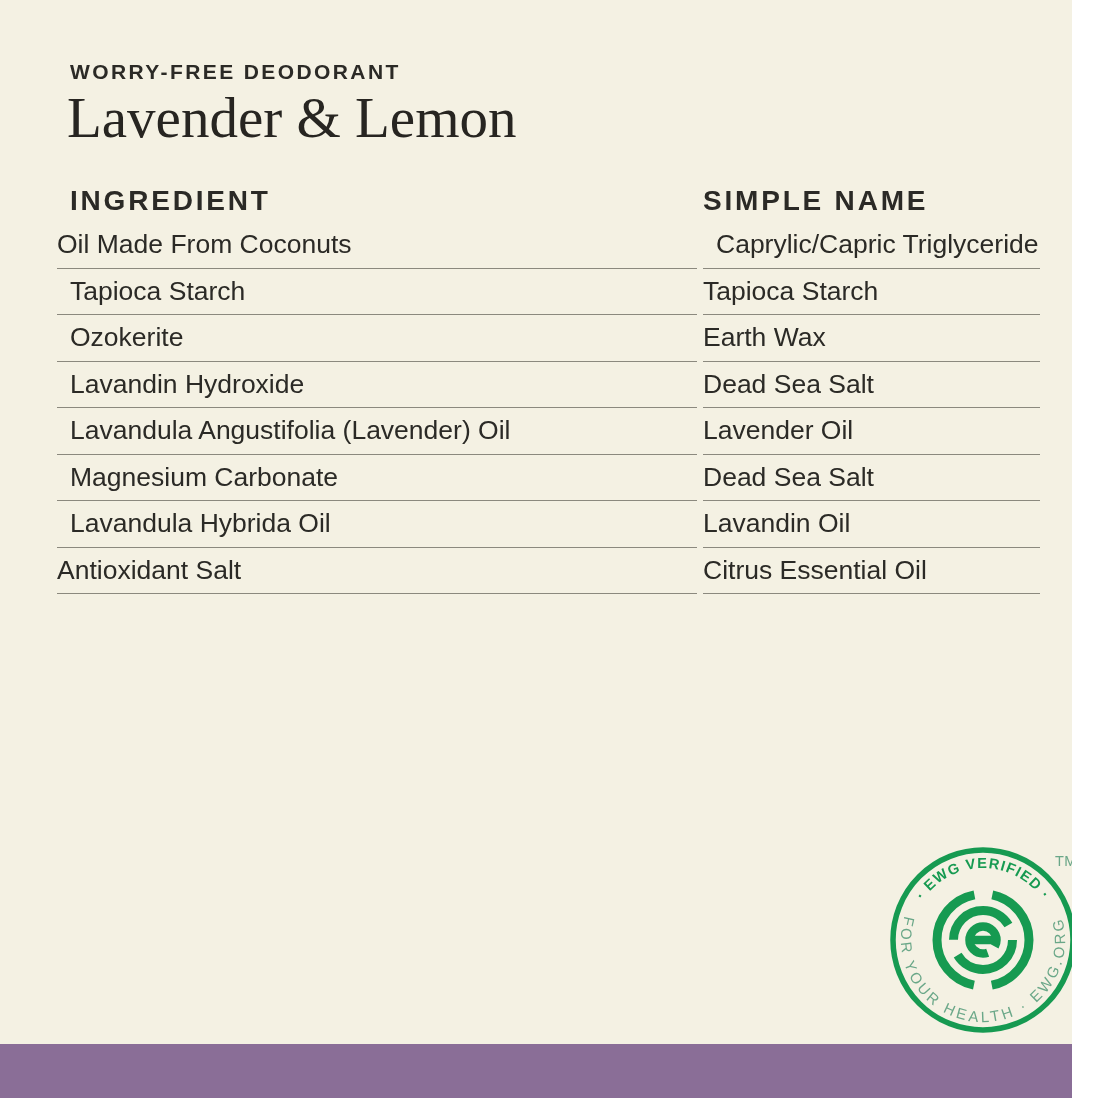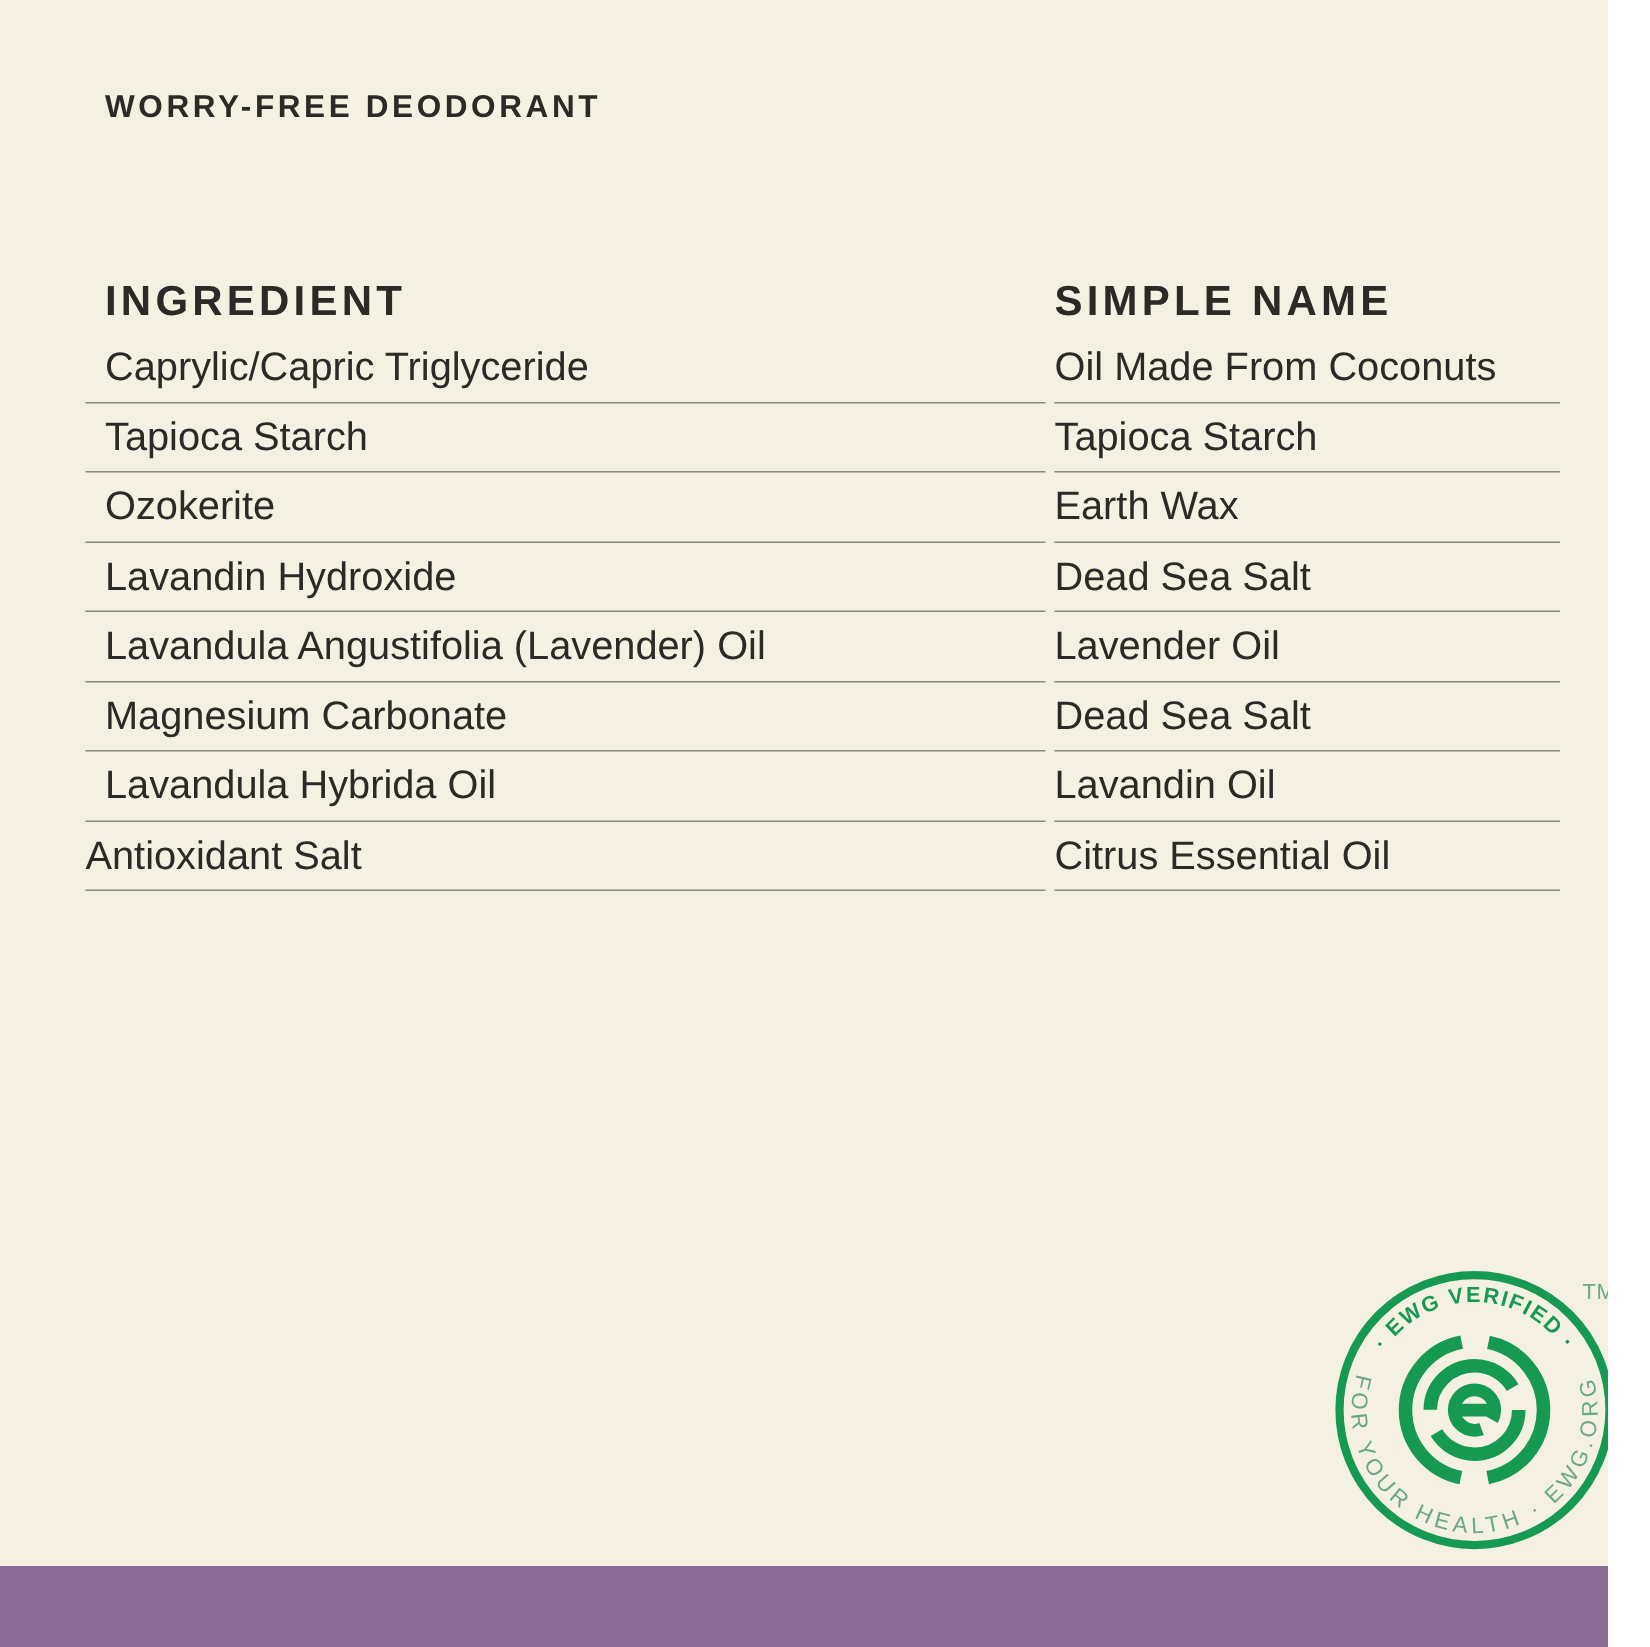--- a/index.html
+++ b/index.html
@@ -75,27 +75,28 @@
   .badge .tm{
     fill:var(--green-light);font-size:14.5px;font-weight:400;letter-spacing:0.5px;
   }
 </style>
 </head>
 <body>
 
 <div class="page">
 
   <div class="eyebrow">WORRY-FREE DEODORANT</div>
+  <h1 class="title">Lavender &amp; Lemon</h1>
 
   <div class="ing-table">
     <div class="th col-ingredient">INGREDIENT</div>
     <div class="th col-simple">SIMPLE NAME</div>
 
+    <div class="td col-simple">Oil Made From Coconuts</div>
     <div class="td col-ingredient">Caprylic/Capric Triglyceride</div>
-    <div class="td col-simple">Oil Made From Coconuts</div>
 
     <div class="td col-ingredient">Tapioca Starch</div>
     <div class="td col-simple">Tapioca Starch</div>
 
     <div class="td col-ingredient">Ozokerite</div>
     <div class="td col-simple">Earth Wax</div>
 
     <div class="td col-ingredient">Lavandin Hydroxide</div>
     <div class="td col-simple">Dead Sea Salt</div>
 

